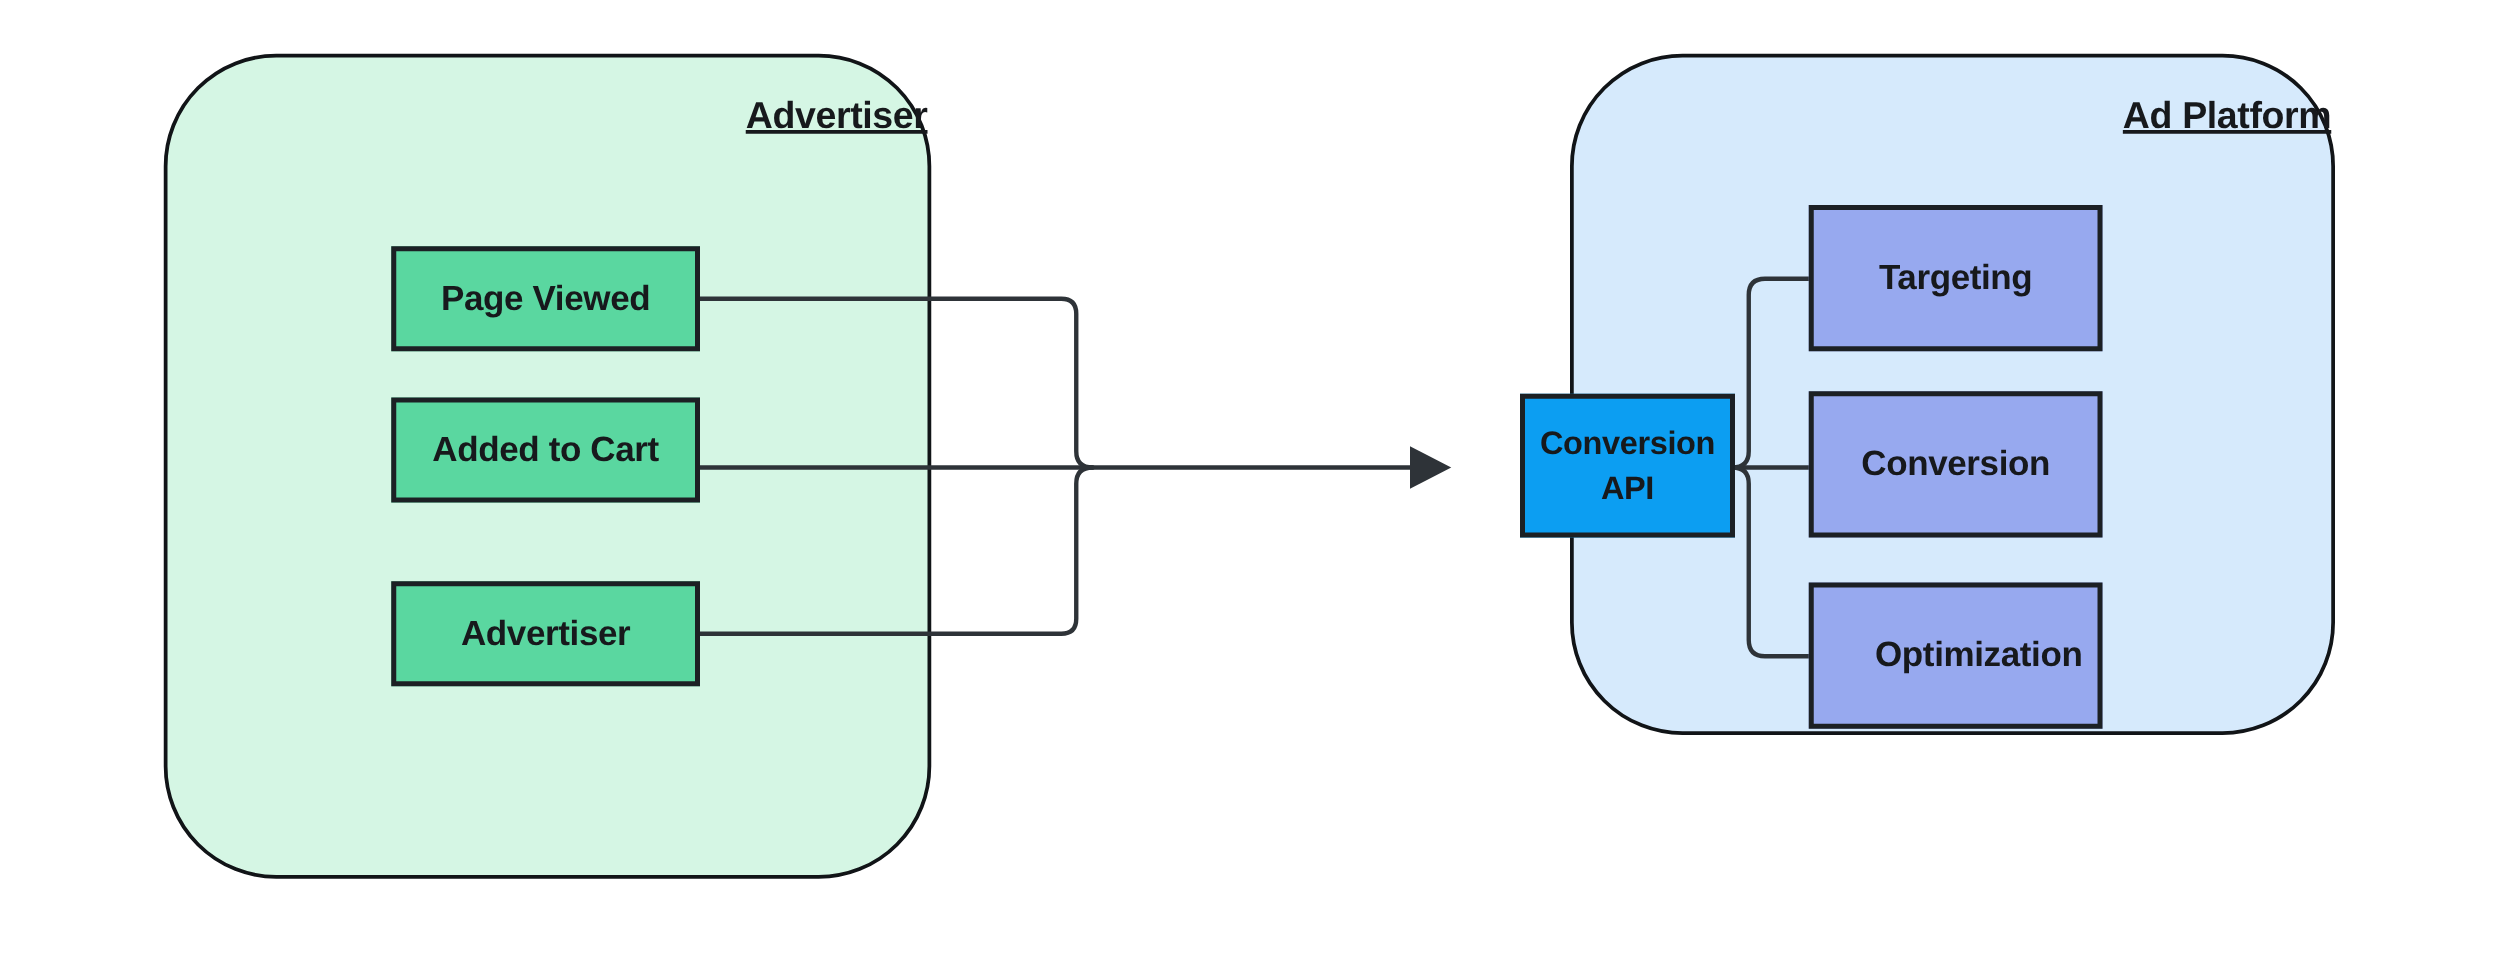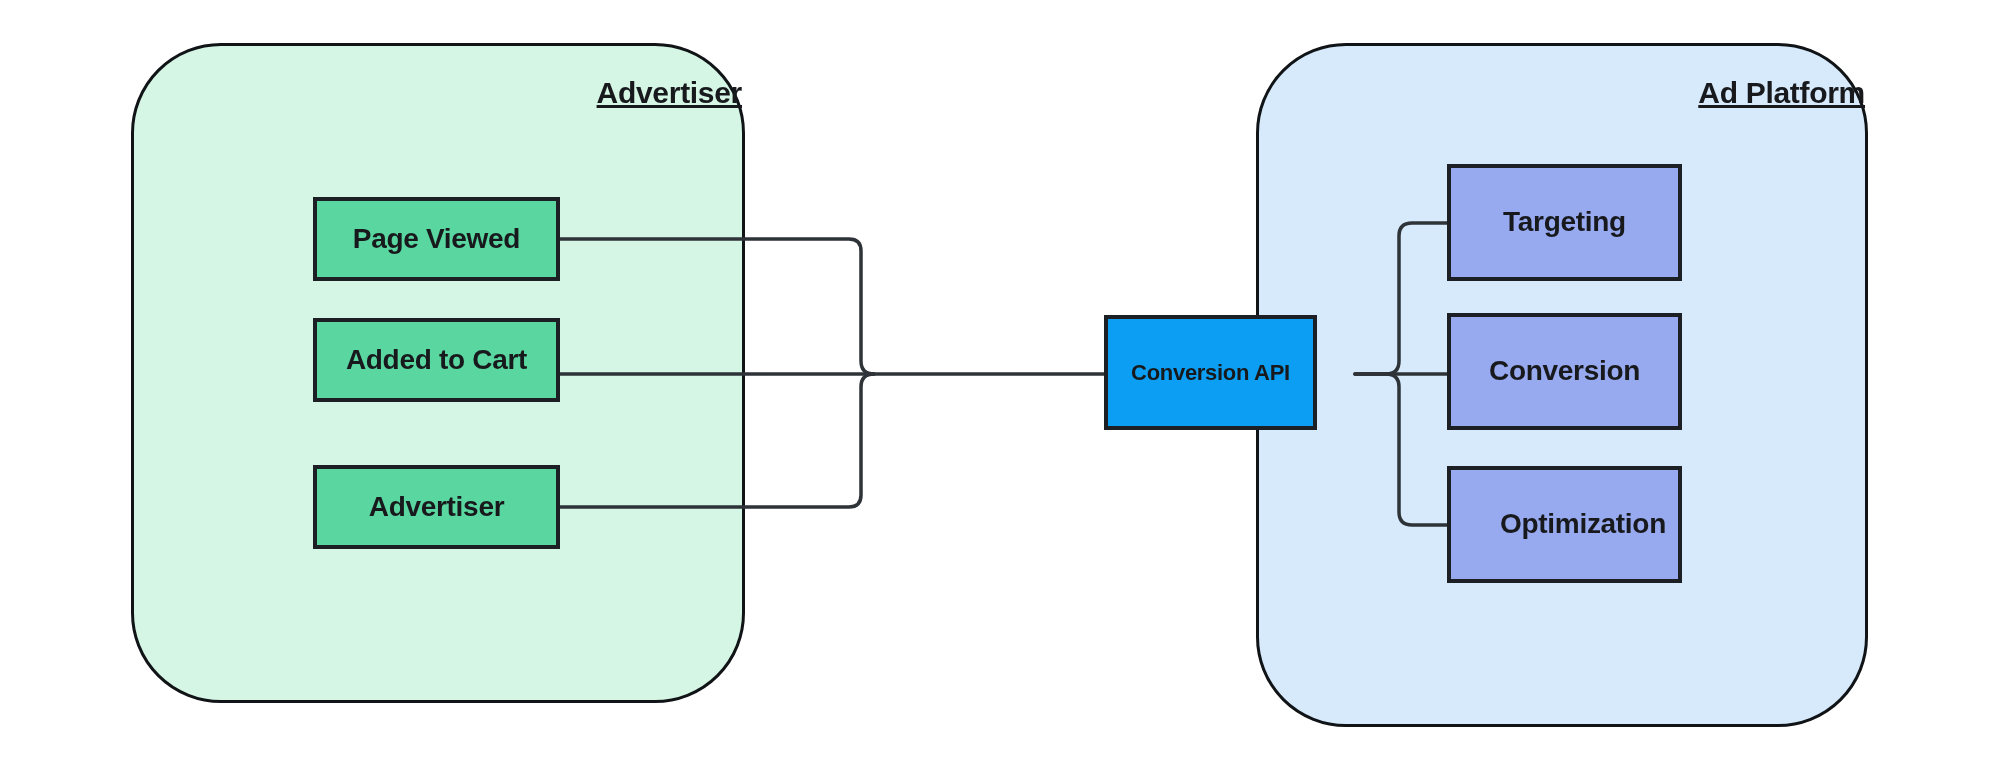--- a/index.html
+++ b/index.html
@@ -19,21 +19,21 @@
     position: absolute;
     border: 3.5px solid var(--container-border, #111417);
     border-radius: 90px;
     box-sizing: border-box;
   }
   .group.advertiser {
     left: 131px; top: 43px; width: 614px; height: 660px;
     background: var(--advertiser-bg, #d5f6e4);
   }
   .group.adplatform {
-    left: 1256px; top: 43px; width: 612px; height: 684px;
+    left: 1256px; top: 43px; width: 612px; height: 545px;
     background: var(--adplatform-bg, #d6eafc);
   }
   .group-title {
     position: absolute;
     left: 0; right: 0;
     top: 30px;
     text-align: right;
     font-size: 30px;
     font-weight: bold;
     letter-spacing: -0.3px;
@@ -56,23 +56,23 @@
   }
   .node.green {
     left: 313px; width: 247px; height: 84px;
     background: var(--green-node, #5ad7a0);
   }
   .node.purple {
     left: 1447px; width: 235px; height: 117px;
     background: var(--purple-node, #97a9ef);
   }
   .node.api {
-    left: 1104px; top: 315px; width: 213px; height: 115px;
+    left: 1216px; top: 315px; width: 172px; height: 115px;
     background: var(--api-node, #0c9ef2);
-    font-size: 22px;
+    font-size: 26px;
     line-height: 1.35;
     padding: 0 14px;
   }
   #n-pageviewed { top: 197px; }
   #n-addedtocart { top: 318px; }
   #n-purchased { top: 465px; }
   #n-targeting { top: 164px; }
   #n-measurement { top: 313px; }
   #n-optimization { top: 466px; padding-left: 37px; }
 

